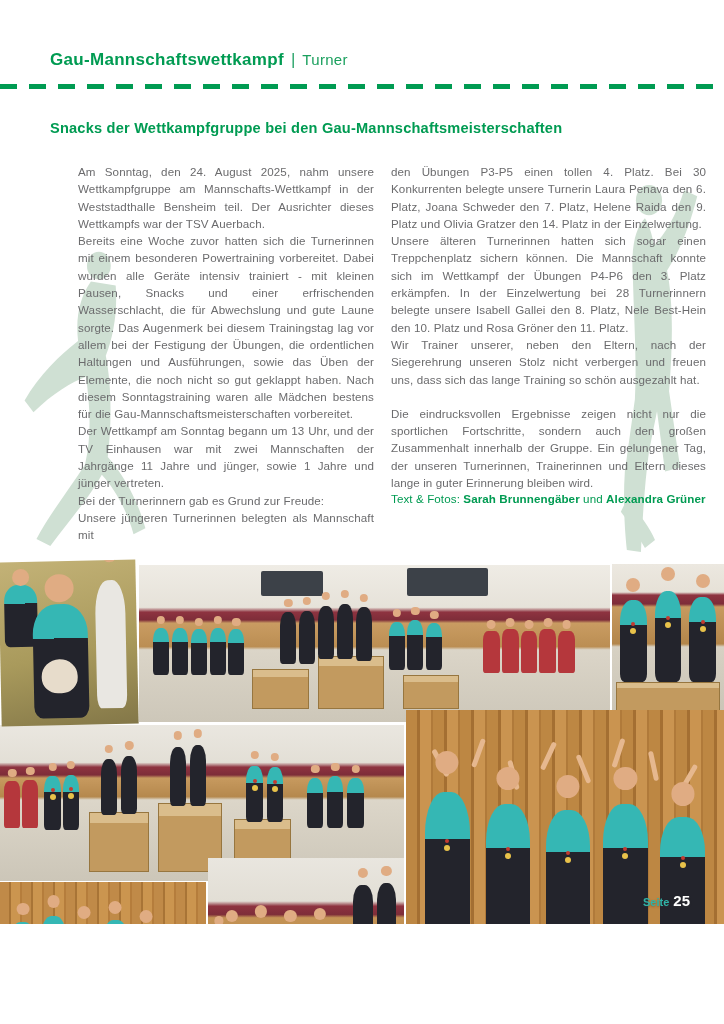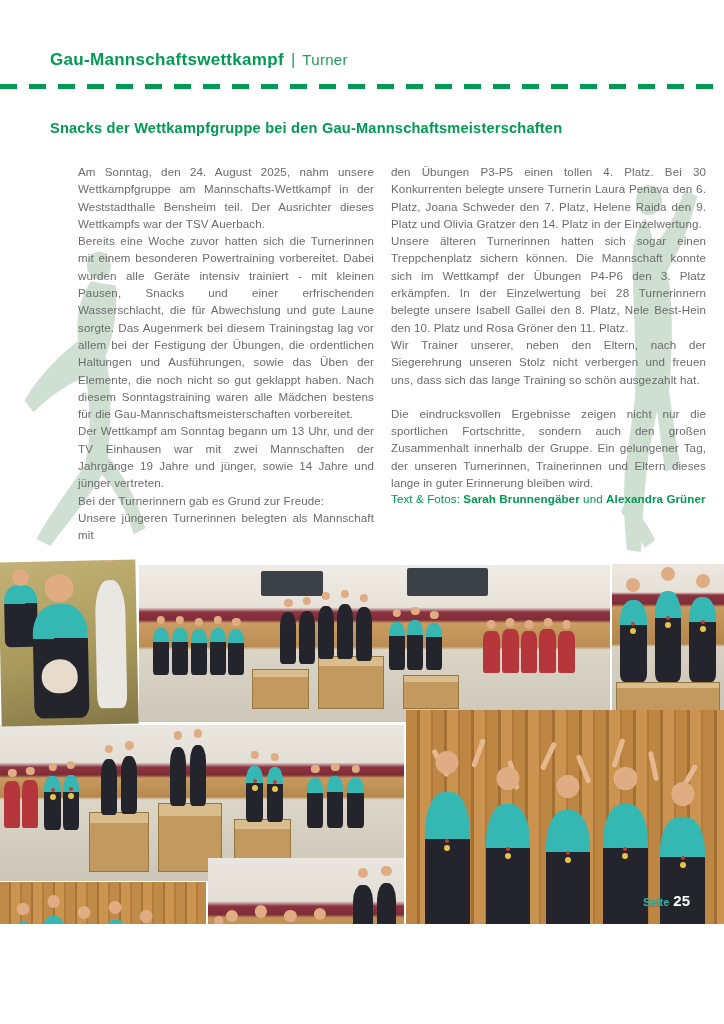--- a/index.html
+++ b/index.html
@@ -112,21 +112,21 @@
       </g>
     </svg>
   </div>
 
   <div class="headline">Snacks der Wettkampfgruppe bei den Gau-Mannschaftsmeisterschaften</div>
 
   <div class="columns">
     <div class="col col-left">
       <p>Am Sonntag, den 24. August 2025, nahm unsere Wettkampfgruppe am Mannschafts-Wettkampf in der Weststadthalle Bensheim teil. Der Ausrichter dieses Wettkampfs war der TSV Auerbach.</p>
       <p>Bereits eine Woche zuvor hatten sich die Turnerinnen mit einem besonderen Powertraining vorbereitet. Dabei wurden alle Geräte intensiv trainiert - mit kleinen Pausen, Snacks und einer erfrischenden Wasserschlacht, die für Abwechslung und gute Laune sorgte. Das Augenmerk bei diesem Trainingstag lag vor allem bei der Festigung der Übungen, die ordentlichen Haltungen und Ausführungen, sowie das Üben der Elemente, die noch nicht so gut geklappt haben. Nach diesem Sonntagstraining waren alle Mädchen bestens für die Gau-Mannschaftsmeisterschaften vorbereitet.</p>
-      <p>Der Wettkampf am Sonntag begann um 13 Uhr, und der TV Einhausen war mit zwei Mannschaften der Jahrgänge 19 Jahre und jünger, sowie 14 Jahre und jünger vertreten.</p>
+      <p>Der Wettkampf am Sonntag begann um 13 Uhr, und der TV Einhausen war mit zwei Mannschaften der Jahrgänge 11 Jahre und jünger, sowie 1 Jahre und jünger vertreten.</p>
       <p>Bei der Turnerinnern gab es Grund zur Freude:</p>
       <p>Unsere jüngeren Turnerinnen belegten als Mannschaft mit</p>
     </div>
     <div class="col col-right">
       <p>den Übungen P3-P5 einen tollen 4. Platz. Bei 30 Konkurrenten belegte unsere Turnerin Laura Penava den 6. Platz, Joana Schweder den 7. Platz, Helene Raida den 9. Platz und Olivia Gratzer den 14. Platz in der Einzelwertung.</p>
       <p>Unsere älteren Turnerinnen hatten sich sogar einen Treppchenplatz sichern können. Die Mannschaft konnte sich im Wettkampf der Übungen P4-P6 den 3. Platz erkämpfen. In der Einzelwertung bei 28 Turnerinnern belegte unsere Isabell Gallei den 8. Platz, Nele Best-Hein den 10. Platz und Rosa Gröner den 11. Platz.</p>
       <p>Wir Trainer unserer, neben den Eltern, nach der Siegerehrung unseren Stolz nicht verbergen und freuen uns, dass sich das lange Training so schön ausgezahlt hat.</p>
       <p class="space-before">Die eindrucksvollen Ergebnisse zeigen nicht nur die sportlichen Fortschritte, sondern auch den großen Zusammenhalt innerhalb der Gruppe. Ein gelungener Tag, der unseren Turnerinnen, Trainerinnen und Eltern dieses lange in guter Erinnerung bleiben wird.</p>
       <p class="credit">
         <span>Text &amp; Fotos:</span>

